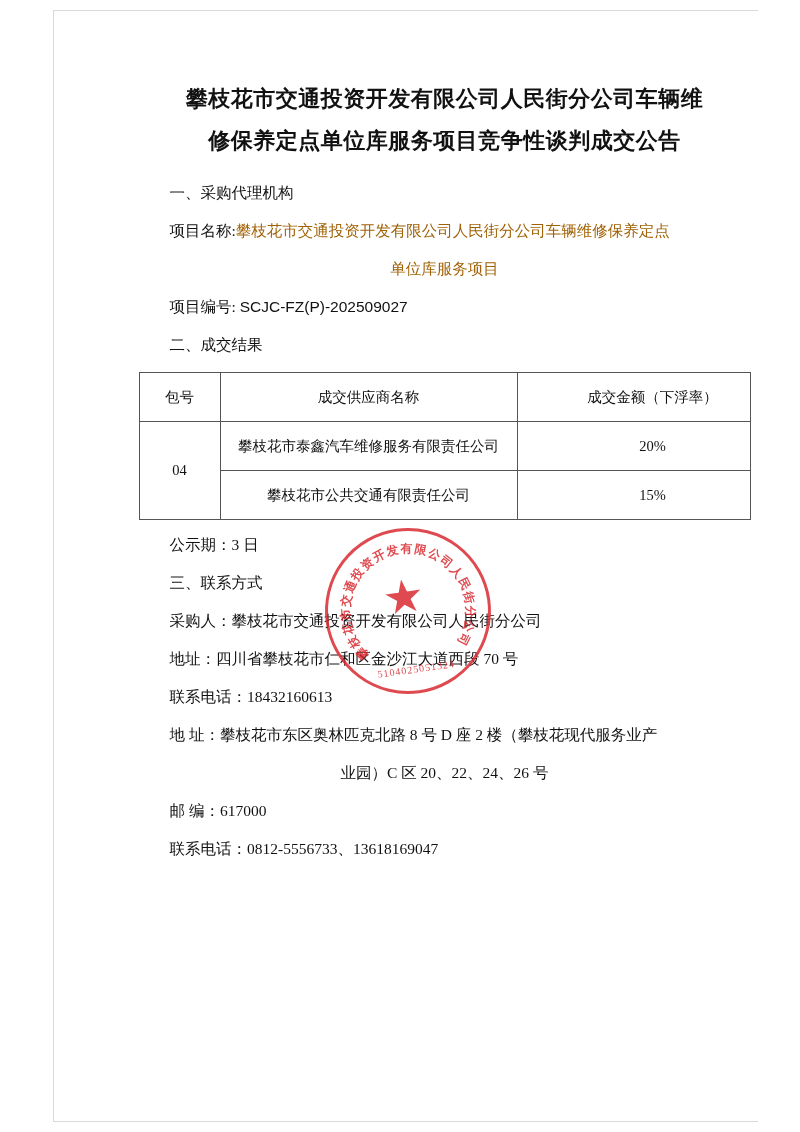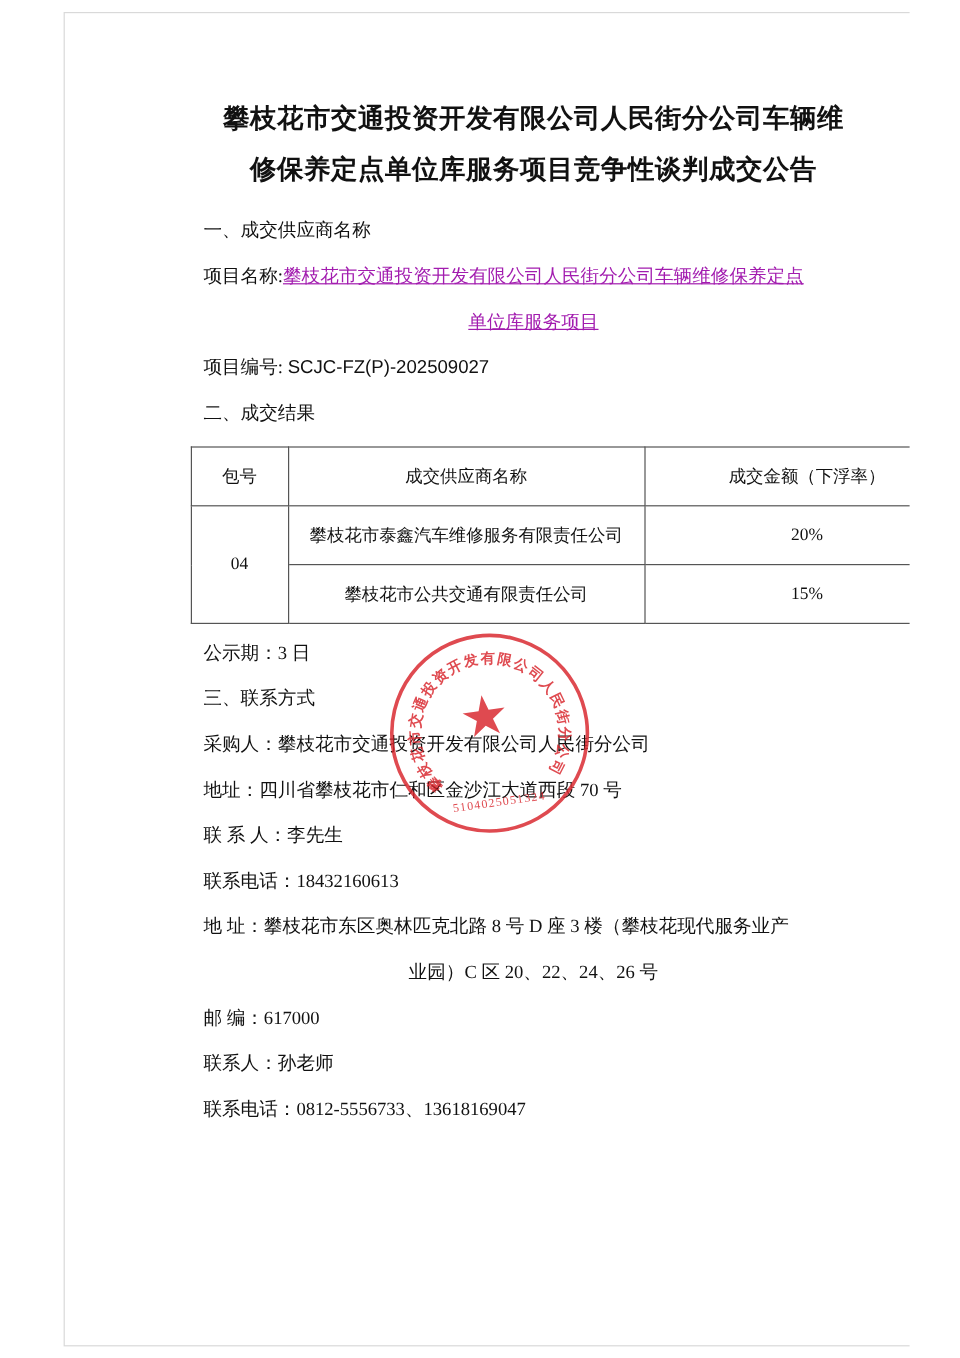--- a/index.html
+++ b/index.html
@@ -55,33 +55,31 @@
     font-size: 15.5px;
     line-height: 38px;
     text-indent: 2em;
     margin: 0;
   }
   .para.cont {
     text-indent: 0;
     text-align: center;
   }
   .red {
-    color: #a21caf;
-    text-decoration: underline;
+    color: #a16207;
   }
   .mono-ish {
     font-family: Liberation Sans, sans-serif;
   }
   table.result-table {
     width: 100%;
     border-collapse: collapse;
     margin-top: 8px;
     margin-bottom: 6px;
     table-layout: fixed;
-    margin-left: 20px;
   }
   table.result-table td,
   table.result-table th {
     border: 1px solid #555;
     font-size: 14.5px;
     font-weight: normal;
     text-align: center;
     padding: 10px 4px;
     height: 28px;
   }
@@ -154,21 +152,21 @@
 
   <div class="content">
 
     <div class="doc-title">
       <div>攀枝花市交通投资开发有限公司人民街分公司车辆维</div>
       <div>修保养定点单位库服务项目竞争性谈判成交公告</div>
     </div>
 
     <div class="spacer-sm"></div>
 
-    <p class="section-heading">一、成交供应商名称</p>
+    <p class="section-heading">一、采购代理机构</p>
 
     <p class="para"><span>项目名称:</span><span class="red">攀枝花市交通投资开发有限公司人民街分公司车辆维修保养定点</span></p>
     <p class="para cont red">单位库服务项目</p>
 
     <p class="para"><span>项目编号:</span>&nbsp;<span class="mono-ish">SCJC-FZ(P)-202509027</span></p>
 
     <p class="section-heading">二、成交结果</p>
 
     <table class="result-table">
       <thead>
@@ -192,31 +190,29 @@
     </table>
 
     <p class="para">公示期：3 日</p>
 
     <p class="section-heading">三、联系方式</p>
 
     <p class="para"><span>采购人：</span><span>攀枝花市交通投资开发有限公司人民街分公司</span></p>
 
     <p class="para"><span>地址：</span><span>四川省攀枝花市仁和区金沙江大道西段 70 号</span></p>
 
-    <p class="para"><span>联 系 人：</span><span>李先生</span></p>
 
     <p class="para"><span>联系电话：</span><span>18432160613</span></p>
 
 
-    <p class="para"><span>地      址：</span><span>攀枝花市东区奥林匹克北路 8 号 D 座 3 楼（攀枝花现代服务业产</span></p>
+    <p class="para"><span>地      址：</span><span>攀枝花市东区奥林匹克北路 8 号 D 座 2 楼（攀枝花现代服务业产</span></p>
     <p class="para cont">业园）C 区 20、22、24、26 号</p>
 
     <p class="para">邮    编：617000</p>
 
-    <p class="para">联系人：孙老师</p>
 
     <p class="para">联系电话：0812-5556733、13618169047</p>
 
   </div>
 
   <div class="seal">
     <div class="ring-text" id="seal-ring">
         <span style="transform: translate(-50.7874px, 35.5617px) rotate(-125deg) translate(-50%, -50%);">攀</span>
         <span style="transform: translate(-57.5492px, 23.0671px) rotate(-111.842deg) translate(-50%, -50%);">枝</span>
         <span style="transform: translate(-61.2892px, 9.36128px) rotate(-98.6842deg) translate(-50%, -50%);">花</span>

